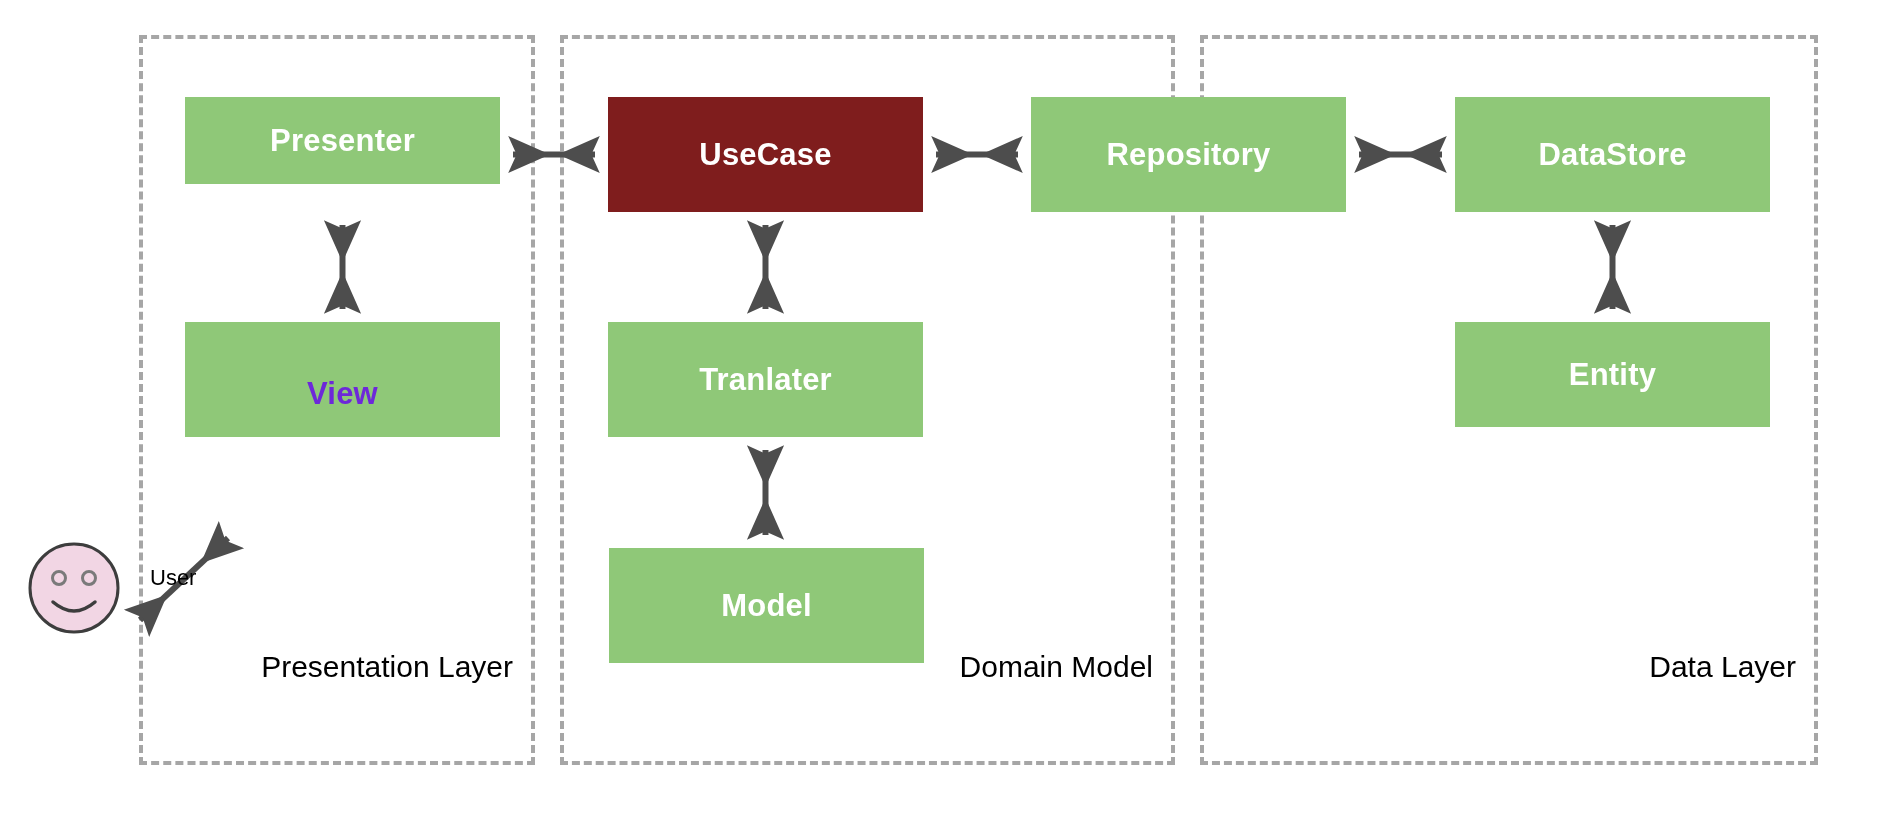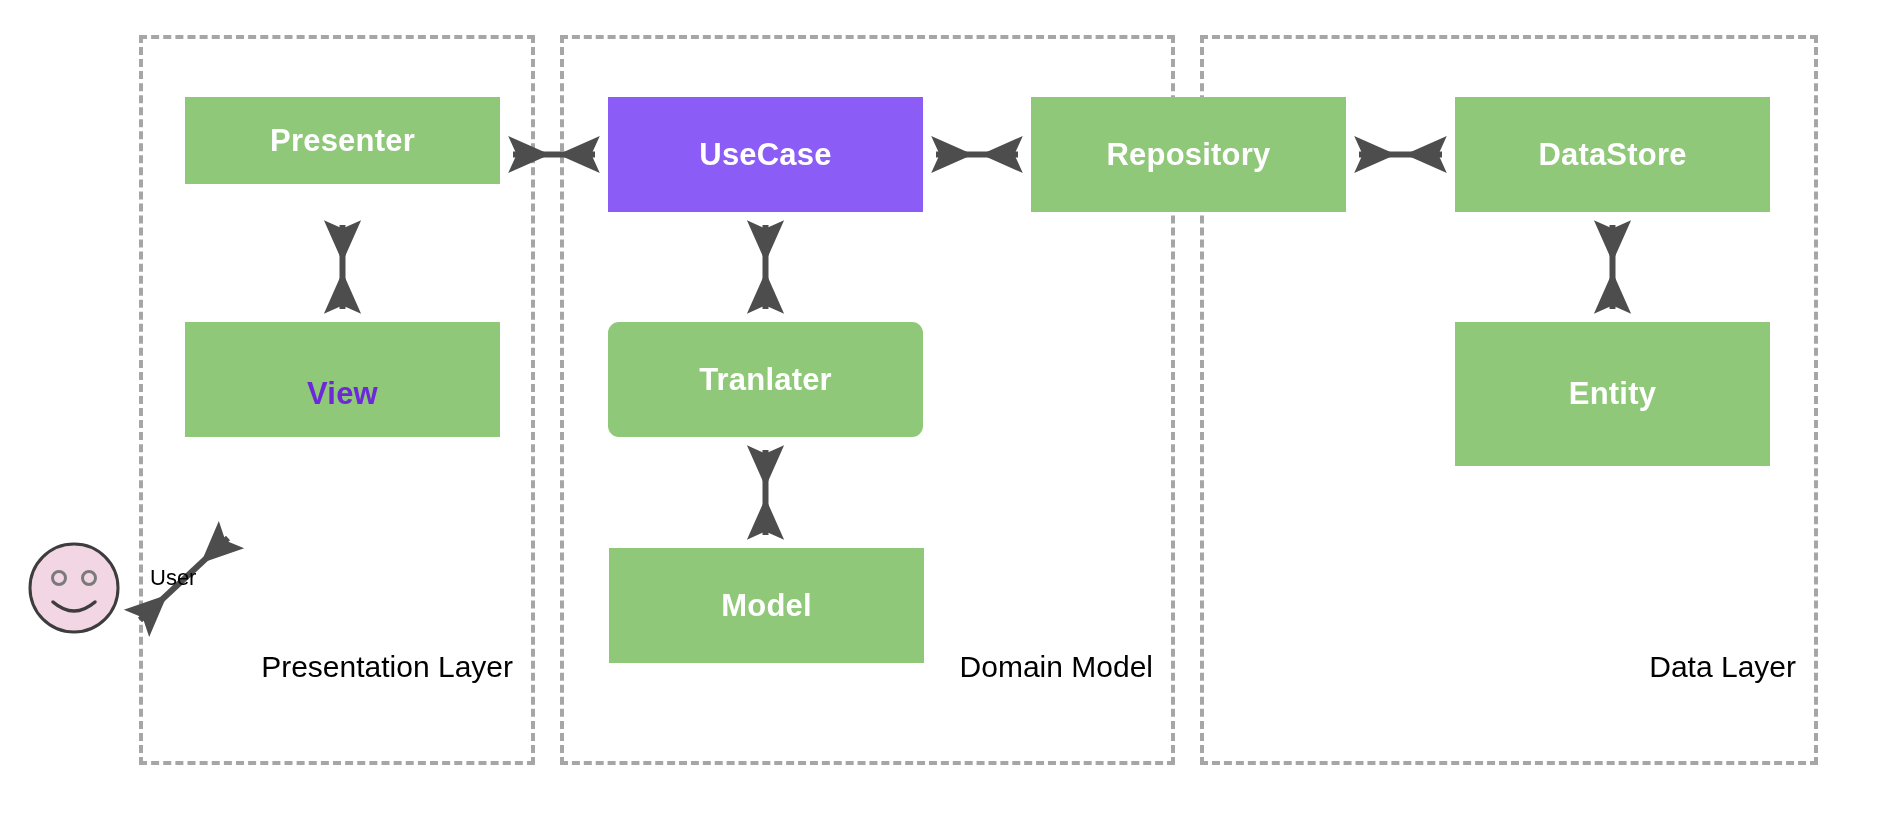--- a/index.html
+++ b/index.html
@@ -123,31 +123,31 @@
     <path d="M27,62 Q48,80 69,62" fill="none" stroke="#3d3d3d" stroke-width="3.5" stroke-linecap="round"></path>
   </svg>
   <div id="user-label">User</div>
 
 <div class="node" id="node-presenter" style="left: 185px; top: 97px; width: 315px; height: 87px; background: rgb(143, 200, 120);">
       <span class="node-label" style="color: rgb(255, 255, 255);">Presenter</span>
     </div>
     <div class="node" id="node-view" style="left: 185px; top: 322px; width: 315px; height: 115px; background: rgb(143, 200, 120);">
       <span class="node-label" style="color: #6d28d9; margin-top: 28px;">View</span>
     </div>
-    <div class="node" id="node-usecase" style="left: 608px; top: 97px; width: 315px; height: 115px; background: #8b5cf6;">
+    <div class="node" id="node-usecase" style="left: 608px; top: 97px; width: 315px; height: 115px; background: #7f1d1d;">
       <span class="node-label" style="color: rgb(255, 255, 255);">UseCase</span>
     </div>
-    <div class="node" id="node-tranlater" style="left: 608px; top: 322px; width: 315px; height: 115px; background: rgb(143, 200, 120); border-radius: 11px;">
+    <div class="node" id="node-tranlater" style="left: 608px; top: 322px; width: 315px; height: 115px; background: rgb(143, 200, 120);">
       <span class="node-label" style="color: rgb(255, 255, 255);">Tranlater</span>
     </div>
     <div class="node" id="node-model" style="left: 609px; top: 548px; width: 315px; height: 115px; background: rgb(143, 200, 120);">
       <span class="node-label" style="color: rgb(255, 255, 255);">Model</span>
     </div>
     <div class="node" id="node-datastore" style="left: 1455px; top: 97px; width: 315px; height: 115px; background: rgb(143, 200, 120);">
       <span class="node-label" style="color: rgb(255, 255, 255);">DataStore</span>
     </div>
     <div class="node" id="node-repository" style="left: 1031px; top: 97px; width: 315px; height: 115px; background: rgb(143, 200, 120);">
       <span class="node-label" style="color: rgb(255, 255, 255);">Repository</span>
     </div>
-    <div class="node" id="node-entity" style="left: 1455px; top: 322px; width: 315px; height: 144px; background: rgb(143, 200, 120);">
+    <div class="node" id="node-entity" style="left: 1455px; top: 322px; width: 315px; height: 105px; background: rgb(143, 200, 120);">
       <span class="node-label" style="color: rgb(255, 255, 255);">Entity</span>
     </div>
   </div>
 
 </body></html>

